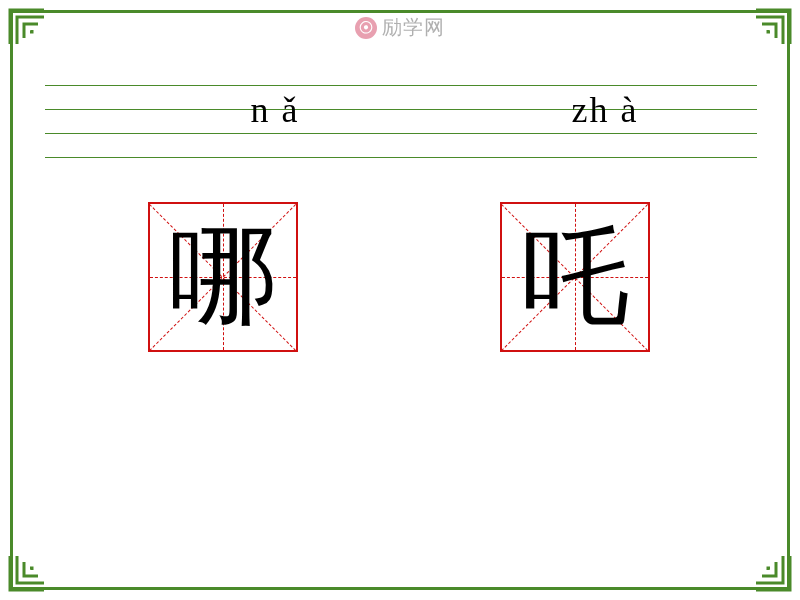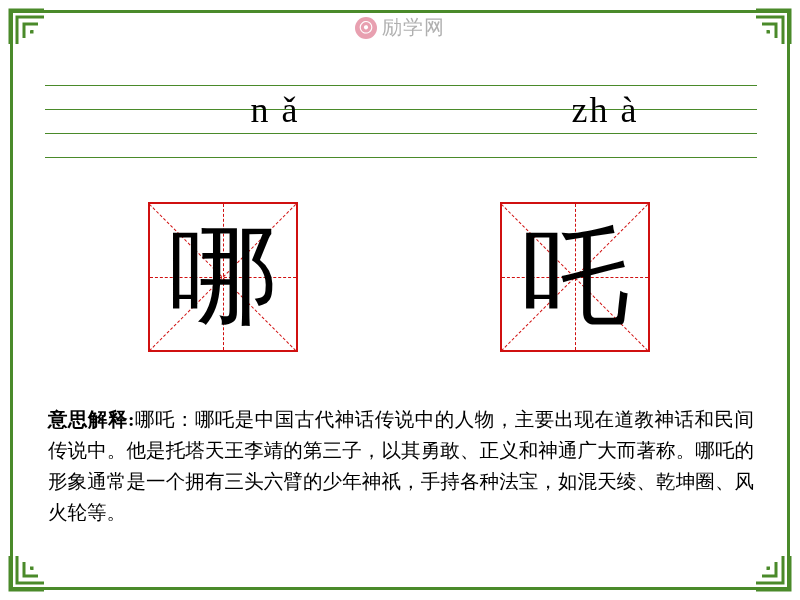--- a/index.html
+++ b/index.html
@@ -250,17 +250,14 @@
   </div>
 
   <div class="grid grid-2">
     <div class="gl gl-d1"></div>
     <div class="gl gl-d2"></div>
     <div class="gl gl-h"></div>
     <div class="gl gl-v"></div>
     <div class="hanzi">吒</div>
   </div>
 
-  <div class="explain">
-    <span class="label">意思解释:</span><span>哪吒：哪吒是中国古代神话传说中的人物，主要出现在道教神话和民间传说中。他是托塔天王李靖的第三子，以其勇敢、正义和神通广大而著称。哪吒的形象通常是一个拥有三头六臂的少年神祇，手持各种法宝，如混天绫、乾坤圈、风火轮等。</span>
-  </div>
 
 </div>
 
 </body></html>

